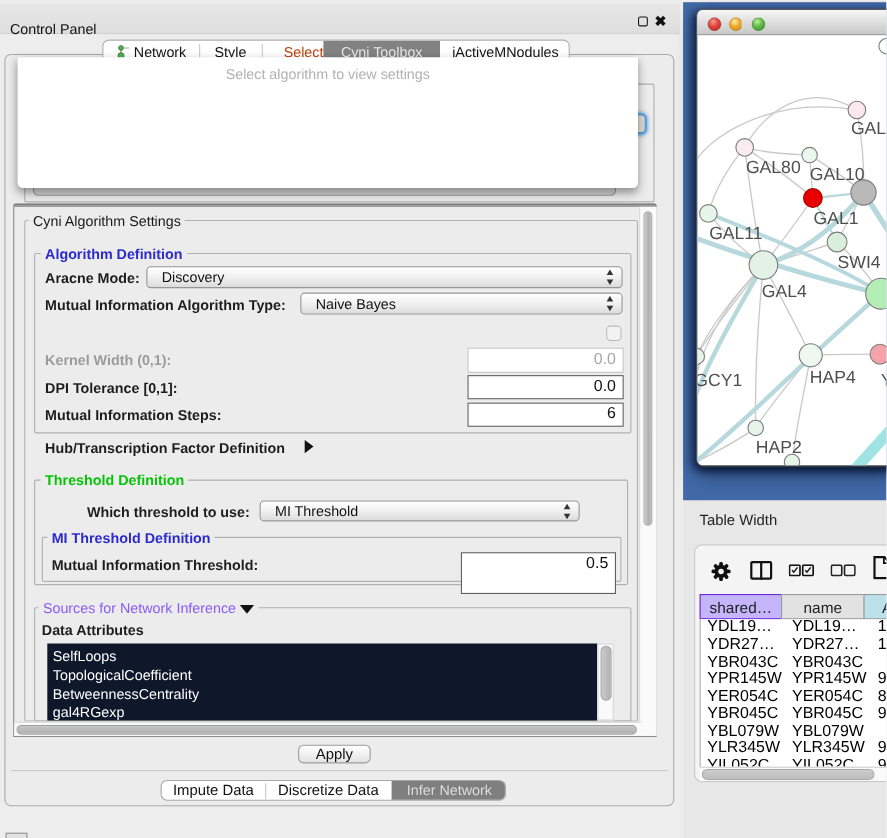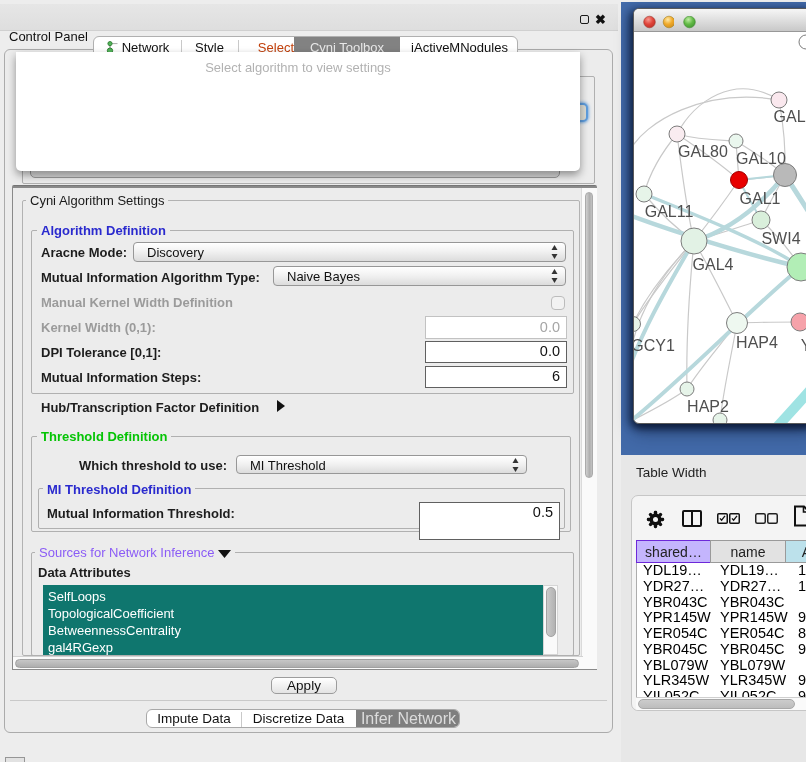--- a/index.html
+++ b/index.html
@@ -15,21 +15,21 @@
 .combo .ar { position:absolute; right:7px; top:50%; transform:translateY(-50%); width:7px; height:14px; }
 .inp { position:absolute; background:#fff; font-size:14.5px; color:#111; text-align:right; padding-right:6px; }
 .grp { position:absolute; border:1px solid #b0b0b0; border-radius:2px; }
 .gtitle { position:absolute; font-size:13px; background:#ececec; padding:0 4px; white-space:nowrap; }
 </style>
 </head>
 <body>
 <div id="page">
 
 <div class="abs" id="cp-titlebar" style="left:0;top:4px;width:618px;height:27px;background:linear-gradient(#e6e6e6,#dedede);border-bottom:1px solid #d0d0d0;"></div>
-<div class="abs" style="left:9px;top:29px;font-size:13px;color:#111;">Control Panel</div>
+<div class="abs" style="left:9px;top:19px;font-size:13px;color:#111;">Control Panel</div>
 <div class="abs" style="left:580px;top:15px;width:9px;height:9px;border:1.5px solid #1a1a1a;border-radius:2px;"></div>
 <div class="abs" style="left:595px;top:12px;font-size:13px;font-weight:bold;color:#111;">✖</div>
 
 <div class="abs" id="tabpanel" style="left:4px;top:49px;width:609px;height:684px;background:#ececec;border:1px solid #ababab;border-radius:6px;"></div>
 
 <div class="abs" id="tabs" style="left:93px;top:36px;width:425px;height:22px;background:#fff;border:1px solid #b0b0b0;border-radius:6px 6px 0 0;overflow:hidden;">
   <div style="position:absolute;left:0;top:0;width:87px;height:22px;font-size:13px;color:#111;text-align:center;line-height:21px;">
     <svg width="13" height="13" viewBox="0 0 13 13" style="vertical-align:-2px;margin-right:3px;">
           <line x1="4" y1="4.2" x2="4" y2="7.6" stroke="#777" stroke-width="1"></line>
           <line x1="6" y1="2.6" x2="11.5" y2="2.6" stroke="#aaa" stroke-width="1"></line>
@@ -69,21 +69,20 @@
 
 <div class="lbl abs" style="left:41px;top:270px;">Mutual Information Algorithm Type:</div>
 <div class="combo" style="left:273px;top:266px;width:293px;height:20px;">
       <span class="ct">Naive Bayes</span>
   <svg class="ar" viewBox="0 0 7 14">
         <path d="M3.5 0 L6.5 5 L0.5 5 Z" fill="#333"></path>
         <path d="M3.5 14 L6.5 9 L0.5 9 Z" fill="#333"></path>
       </svg>
     </div>
 
-<div class="lbl dis abs" style="left:41px;top:295px;">Manual Kernel Width Definition</div>
 <div class="abs" style="left:551px;top:296px;width:13.5px;height:13.5px;background:#f2f2f2;border:1.5px solid #bcbcbc;border-radius:4px;"></div>
 
 <div class="lbl dis abs" style="left:41px;top:320px;">Kernel Width (0,1):</div>
 <div class="inp" style="left:425px;top:316px;width:142px;height:23px;border:1px solid #c2c2c2;color:#a6a6a6;line-height:21px;">0.0</div>
 
 <div class="lbl abs" style="left:41px;top:345px;">DPI Tolerance [0,1]:</div>
 <div class="inp" style="left:425px;top:341px;width:142px;height:22px;border:1.5px solid #606060;line-height:19px;">0.0</div>
 
 <div class="lbl abs" style="left:41px;top:370px;">Mutual Information Steps:</div>
 <div class="inp" style="left:425px;top:365.5px;width:142px;height:22px;border:1.5px solid #606060;line-height:19px;">6</div>
@@ -110,37 +109,37 @@
 
 <div class="lbl abs" style="left:47px;top:506px;">Mutual Information Threshold:</div>
 <div class="inp" style="left:419px;top:502px;width:141px;height:38px;border:1.5px solid #606060;line-height:18px;">0.5</div>
 
 <div class="grp" style="left:31px;top:552px;width:543px;height:104px;"></div>
 <div class="gtitle" style="left:35px;top:545px;color:#8b5cf6;">Sources for Network Inference <svg width="13" height="9" viewBox="0 0 13 9" style="vertical-align:-1px;">
         <path d="M0 1 L13 1 L6.5 9 Z" fill="#111"></path>
       </svg></div>
 
 <div class="lbl abs" style="left:38px;top:565px;">Data Attributes</div>
-<div class="abs" style="left:43px;top:585px;width:500px;height:70px;background:#0f766e;color:#fff;font-size:13px;line-height:17.2px;padding:2.5px 0 0 5px;overflow:hidden;">SelfLoops<br>TopologicalCoefficient<br>BetweennessCentrality<br>gal4RGexp</div>
+<div class="abs" style="left:43px;top:585px;width:500px;height:70px;background:#0f172a;color:#fff;font-size:13px;line-height:17.2px;padding:2.5px 0 0 5px;overflow:hidden;">SelfLoops<br>TopologicalCoefficient<br>BetweennessCentrality<br>gal4RGexp</div>
 <div class="abs" style="left:543px;top:585px;width:15px;height:70px;background:#fafafa;border:1px solid #d5d5d5;"></div>
 <div class="abs" style="left:545.5px;top:587px;width:10px;height:50px;background:linear-gradient(90deg,#cacaca,#b2b2b2);border:1px solid #a2a2a2;border-radius:5px;"></div>
 
 <div class="abs" style="left:581px;top:188px;width:15.5px;height:481px;background:#fafafa;border-left:1px solid #dadada;"></div>
 <div class="abs" style="left:584.5px;top:192px;width:8.5px;height:286px;background:linear-gradient(90deg,#cfcfcf,#aeaeae 60%,#c2c2c2);border:1px solid #aaaaaa;border-radius:4.5px;"></div>
 <div class="abs" style="left:13px;top:656px;width:570px;height:13px;background:#fafafa;border-top:1px solid #d2d2d2;"></div>
 <div class="abs" style="left:15px;top:658.5px;width:564px;height:9px;background:linear-gradient(#c6c6c6,#aeaeae);border:1px solid #a0a0a0;border-radius:5px;"></div>
 
 <div class="abs" style="left:271px;top:677px;width:66px;height:17px;border:1px solid #9c9c9c;border-radius:5px;background:linear-gradient(#fff,#e3e3e3);font-size:13.5px;color:#111;text-align:center;line-height:16px;">Apply</div>
 <div class="abs" style="left:10px;top:700px;width:597px;height:1px;background:#c9c9c9;"></div>
 
 <div class="abs" style="left:146px;top:709px;width:314px;height:19px;background:#fff;border:1px solid #a8a8a8;border-radius:6px;overflow:hidden;">
   <div style="position:absolute;left:0;top:0;width:94px;height:19px;font-size:13.5px;color:#111;text-align:center;line-height:18px;">Impute Data</div>
   <div style="position:absolute;left:94px;top:2px;width:1px;height:15px;background:#c9c9c9;"></div>
   <div style="position:absolute;left:94px;top:0;width:115px;height:19px;font-size:13.5px;color:#111;text-align:center;line-height:18px;">Discretize Data</div>
-  <div style="position:absolute;left:209px;top:0;width:105px;height:19px;font-size:16px;background:#7f7f7f;color:#dcdcdc;text-align:center;line-height:18px;">Infer Network</div>
+  <div style="position:absolute;left:209px;top:0;width:105px;height:19px;font-size:13px;background:#7f7f7f;color:#dcdcdc;text-align:center;line-height:18px;">Infer Network</div>
 </div>
 
 <div class="abs" style="left:5px;top:757px;width:20px;height:12px;border:1.5px solid #969696;background:#e2e2e2;"></div>
 
 <div class="abs" id="dropdown" style="left:16px;top:52px;width:564px;height:119px;background:#fff;border-radius:0 0 5px 5px;box-shadow:0 4px 9px rgba(0,0,0,.4);z-index:30;">
   <div style="position:absolute;left:0;width:100%;top:8px;text-align:center;font-size:13px;color:#b2b2b2;">Select algorithm to view settings</div>
 </div>
 
 <div class="abs" id="desktop" style="left:621px;top:2px;width:185px;height:453px;background:#426aa9;"></div>
 <div class="abs" id="netwin" style="left:633px;top:8px;width:180px;height:416px;background:#fff;border:1px solid #5a5a5a;border-radius:6px 0 0 6px;box-shadow:0 4px 8px rgba(8,20,48,.85), 0 10px 18px rgba(8,20,48,.35), -4px 2px 9px rgba(5,15,35,.45);overflow:hidden;">

